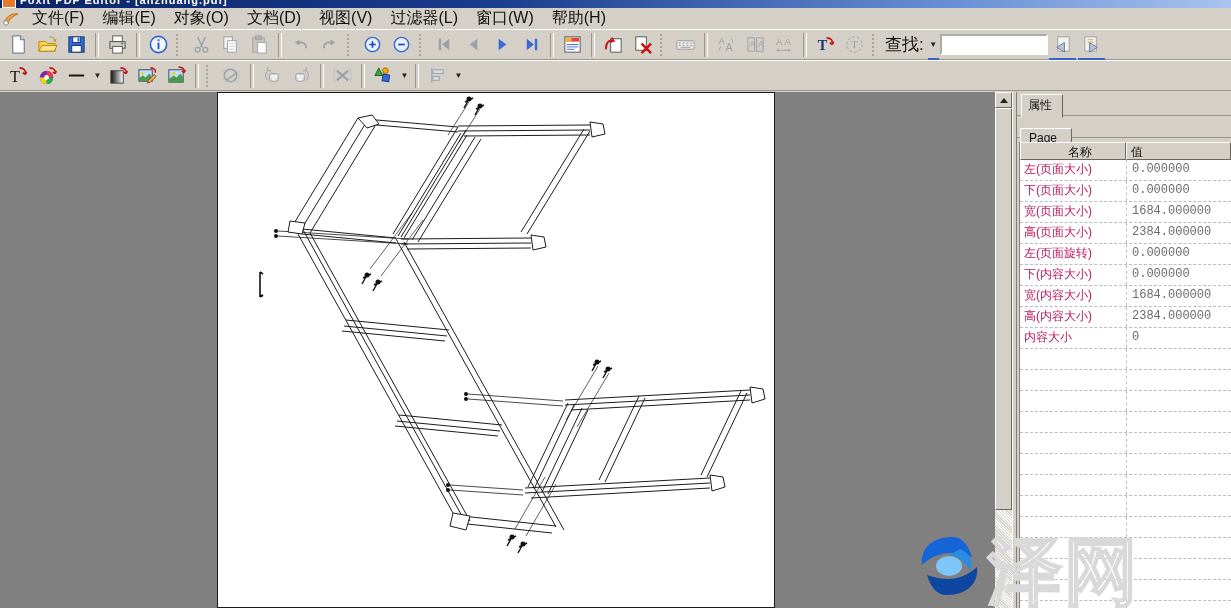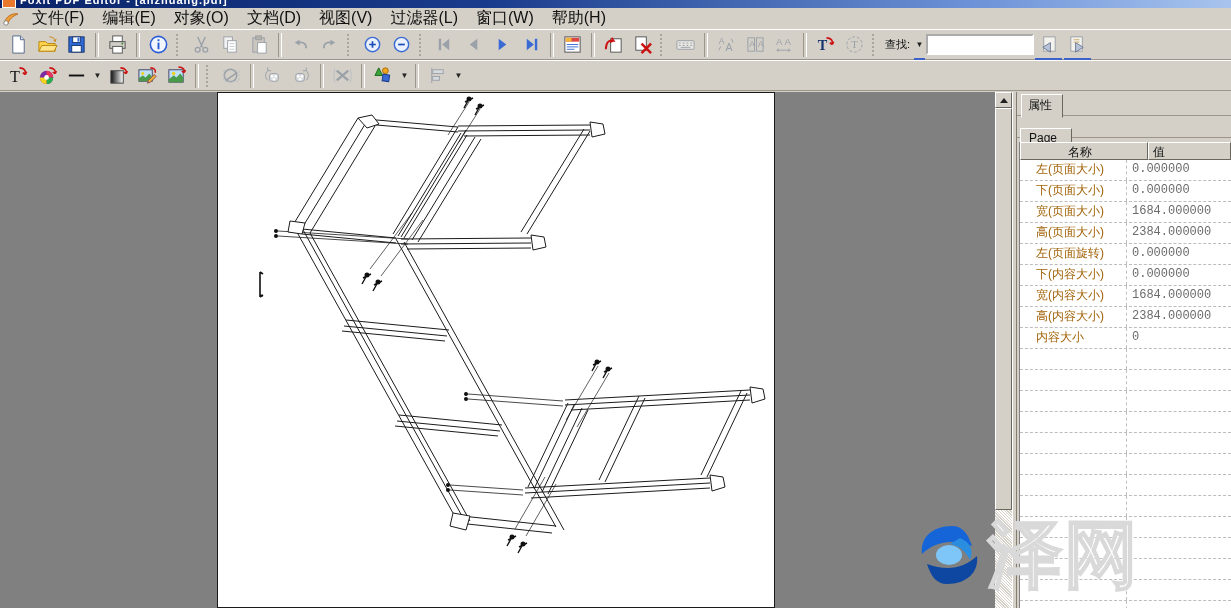--- a/index.html
+++ b/index.html
@@ -21,21 +21,21 @@
   
   .toolbar{position:absolute;left:0;width:100%;height:31px;background:#d4d0c8;
     border-top:1px solid #fff;border-bottom:1px solid #9a9689;display:flex;align-items:center;padding-left:4px;box-sizing:border-box;}
   #toolbar1{top:29px;} #toolbar2{top:60px;}
   .tbtn{width:29px;height:26px;display:flex;align-items:center;justify-content:center;flex:0 0 auto;cursor:default;}
   .tbtn svg{width:21px;height:21px;}
   .sep{width:2px;height:24px;border-left:1px solid #9a9689;border-right:1px solid #fff;margin:0 4px;flex:0 0 auto;}
   .grip{width:4px;height:22px;border-left:2px dotted #a9a59a;margin:0 5px 0 3px;flex:0 0 auto;}
   .ddbtn{width:13px;height:26px;display:flex;align-items:center;justify-content:center;font-size:8px;color:#222;flex:0 0 auto;}
   .blueline{box-shadow:0 3px 0 -1px #3a62c8;}
-  #findlabel{font-size:11px;color:#111;margin:0 3px 0 2px;flex:0 0 auto;}
+  #findlabel{font-size:17px;color:#111;margin:0 3px 0 2px;flex:0 0 auto;}
   #findinput{width:100px;height:17px;border:2px inset #fff;background:#fff;font-size:12px;flex:0 0 auto;padding:0 2px;}
 
   
   #workspace{position:absolute;left:0;top:92px;width:1013px;bottom:0;background:#808080;overflow:hidden;}
   #page{position:absolute;left:217px;top:0px;width:558px;height:516px;background:#fff;border:1px solid #1a1a1a;box-sizing:border-box;}
   #drawing{position:absolute;left:0;top:0;}
   #caret{position:absolute;left:39px;top:178px;width:8px;height:28px;}
 
   
   #vscroll{position:absolute;left:995px;top:0;width:17px;bottom:0;
@@ -53,27 +53,27 @@
   #propheader{height:23px;position:relative;border-bottom:1px solid #9a9689;}
   #proptab-title{display:inline-block;margin:2px 18px 0 4px;padding:2px 10px 3px 6px;background:#d4d0c8;
     border:1px solid;border-color:#fff #6a675f transparent #fff;font-size:12px;color:#111;}
   #pagetabs{height:21px;border-bottom:1px solid #9a9689;}
   #tab-page{display:inline-block;margin:12px 0 0 3px;padding:2px 14px 3px 8px;border-right:1px solid #6a675f;
     border-left:1px solid #fff;border-top:1px solid #fff;font-size:12px;color:#111;background:#d4d0c8;}
   #propgrid{position:absolute;left:2px;right:0;top:50px;bottom:0;background:#fff;border-left:1px solid #808080;}
   .phead{display:flex;height:18px;}
   .phead .hc{background:#d4d0c8;border:1px solid;border-color:#fff #6a675f #6a675f #fff;box-sizing:border-box;
     padding:1px 4px;color:#111;}
-  .phead .hc.n{width:128px;flex:0 0 auto;padding-left:47px;} .phead .hc.v{flex:1;}
+  .phead .hc.n{width:106px;flex:0 0 auto;padding-left:47px;} .phead .hc.v{flex:1;}
   .prow{display:flex;height:20px;line-height:19px;border-bottom:1px dashed #bdbdbd;}
-  .prow .cn{width:106px;flex:0 0 auto;padding-left:16px;color:#a16207;box-sizing:border-box;overflow:hidden;white-space:nowrap;}
+  .prow .cn{width:106px;flex:0 0 auto;padding-left:4px;color:#be185d;box-sizing:border-box;overflow:hidden;white-space:nowrap;}
   .prow .cv{flex:1;padding-left:5px;color:#6b6b6b;border-left:1px dashed #bdbdbd;overflow:hidden;white-space:nowrap;font-family:Liberation Mono, monospace;}
 
   
-  #watermark{position:absolute;left:916px;top:518px;z-index:30;pointer-events:none;display:flex;align-items:center;}
+  #watermark{position:absolute;left:916px;top:535px;z-index:30;pointer-events:none;display:flex;align-items:flex-start;}
   #wmtext{font-size:74px;line-height:74px;font-weight:bold;color:rgba(255,255,255,0.25);
     -webkit-text-stroke:2px #d9d9d9;letter-spacing:2px;margin-left:4px;}
 </style>
 </head>
 <body>
 
 <div id="app">
 
   <div id="titlebar">
     <span class="ticon"></span>

